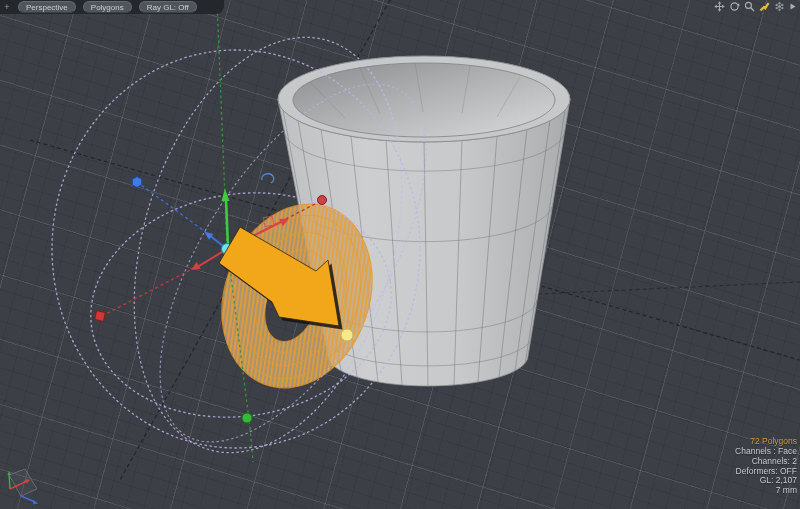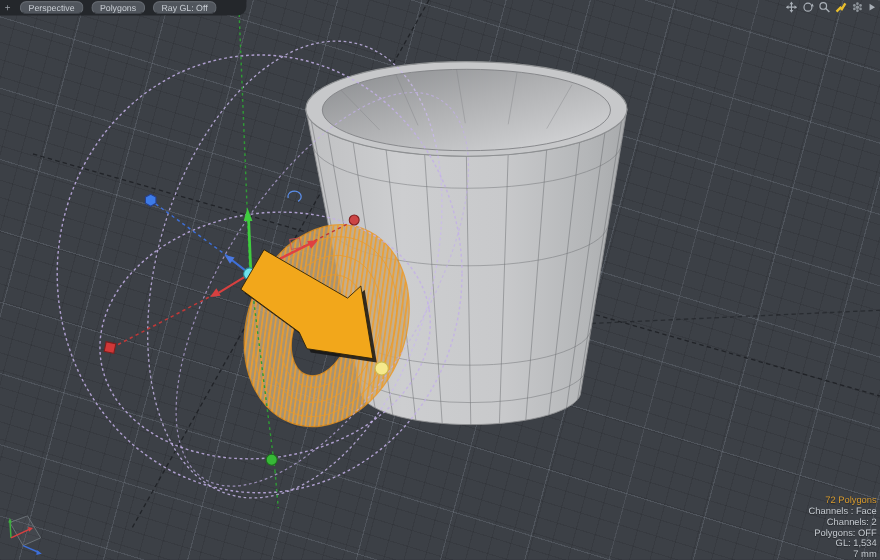--- a/index.html
+++ b/index.html
@@ -24,21 +24,21 @@
   .vp-pill{
     background:#50555C;border:1px solid #656A71;border-bottom-color:#3E4248;
     border-radius:6px;color:#C9CED4;font-size:8px;line-height:9px;
     padding:0 7px;height:10px;display:flex;align-items:center;white-space:nowrap;
   }
   
   .vp-icons{position:absolute;right:3px;top:1px;display:flex;align-items:center;gap:4px;}
   .vp-icons svg{display:block;}
   
   .stats{
-    position:absolute;right:3px;bottom:0;text-align:right;
+    position:absolute;right:3px;bottom:13px;text-align:right;
     font-size:8.5px;line-height:9.8px;color:#C6CBD1;
     text-shadow:0 1px 1px rgba(0,0,0,0.4);
   }
   .stats .hl{color:#D79A2E;}
   
   .workplane{position:absolute;left:2px;bottom:2px;}
 </style>
 </head>
 <body>
 
@@ -205,22 +205,22 @@
     </svg>
     <svg width="8" height="11" viewBox="0 0 8 11">
       <polygon points="1.5,2.5 6.5,5.5 1.5,8.5" fill="#A9AFB7"></polygon>
     </svg>
   </div>
 
   <div class="stats">
     <div class="hl">72 Polygons</div>
     <div>Channels : Face</div>
     <div>Channels: 2</div>
-    <div>Polygons: OFF</div>
-    <div>GL: 1,534</div>
+    <div>Deformers: OFF</div>
+    <div>GL: 2,107</div>
     <div>7 mm</div>
   </div>
 
   <svg class="workplane" width="42" height="40" viewBox="0 0 42 40">
     <polygon points="7,8 23,2 35,22 19,29" fill="rgba(120,126,132,0.12)" stroke="#70767C" stroke-width="0.8"></polygon>
     <line x1="8" y1="22" x2="7" y2="6" stroke="#3FAF3F" stroke-width="1.4"></line>
     <polygon points="7,4 5.5,8 9,8" fill="#3FAF3F"></polygon>
     <line x1="8" y1="22" x2="25" y2="14" stroke="#D84040" stroke-width="1.4"></line>
     <polygon points="28,13 23.5,12 24.5,16.5" fill="#D84040"></polygon>
     <line x1="19" y1="29" x2="33" y2="35" stroke="#3E6FD8" stroke-width="1.4"></line>

